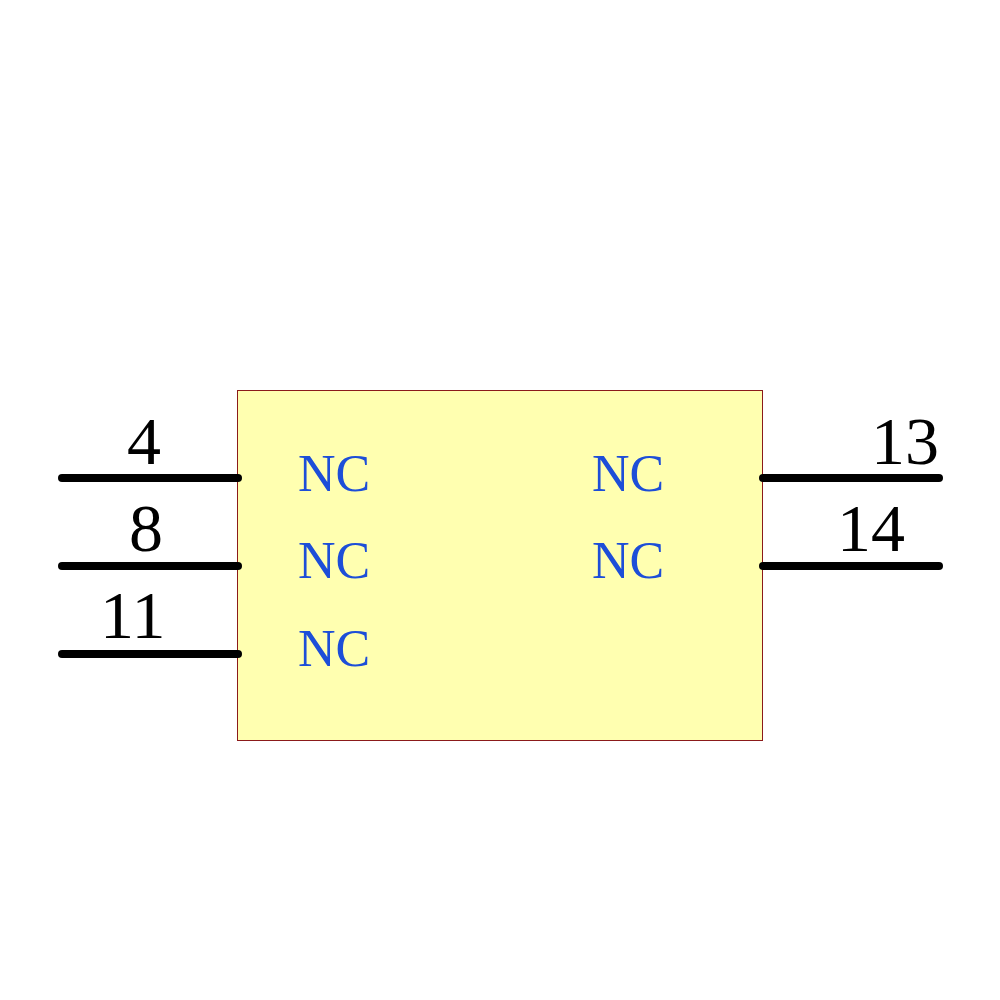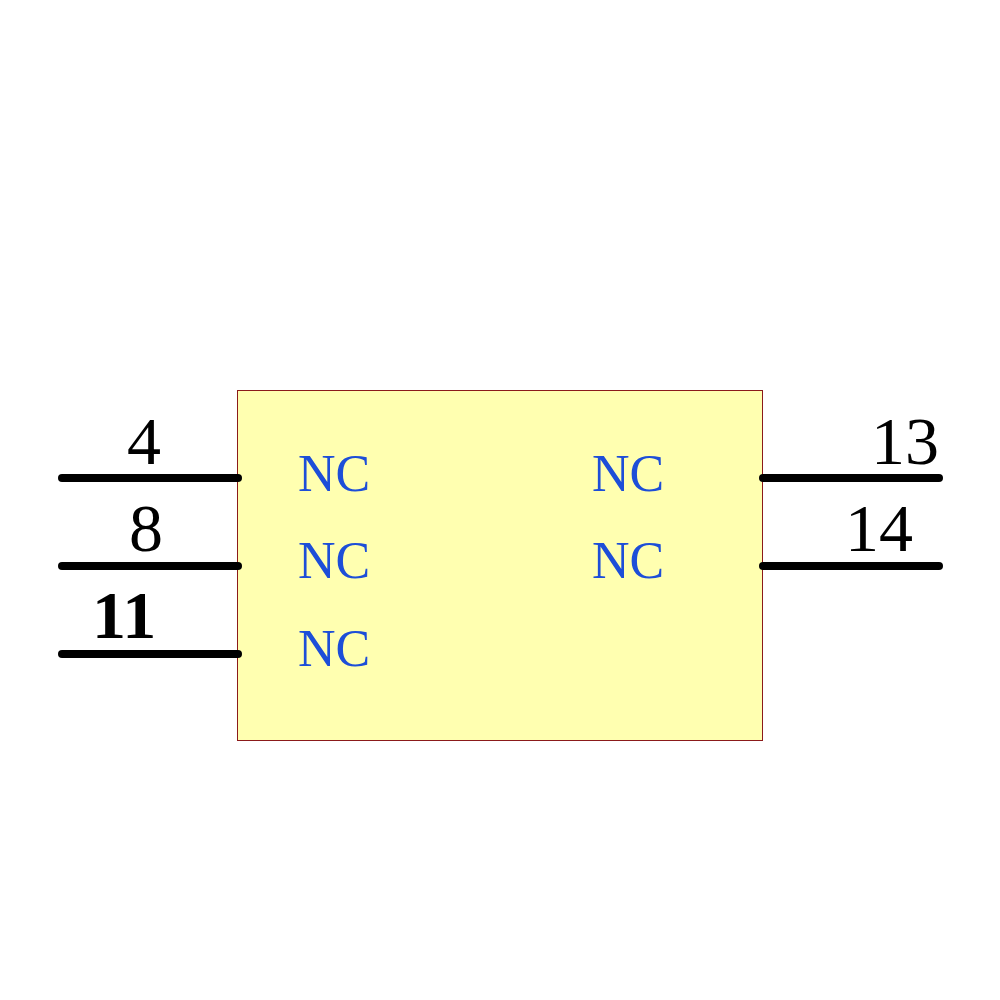--- a/index.html
+++ b/index.html
@@ -19,23 +19,23 @@
 
   <div class="pin-line" style="left:58px; top:474px; width:184px;"></div>
   <div class="pin-num" style="left:127px; top:407px;">4</div>
   <div class="pin-label" style="left:298px; top:448px;">NC</div>
 
   <div class="pin-line" style="left:58px; top:562px; width:184px;"></div>
   <div class="pin-num" style="left:129px; top:494px;">8</div>
   <div class="pin-label" style="left:298px; top:535px;">NC</div>
 
   <div class="pin-line" style="left:58px; top:650px; width:184px;"></div>
-  <div class="pin-num" style="left:92px; top:581px;font-weight:bold;">11</div>
+  <div class="pin-num" style="left:100px; top:581px;">11</div>
   <div class="pin-label" style="left:298px; top:623px;">NC</div>
 
   <div class="pin-line" style="left:759px; top:474px; width:184px;"></div>
   <div class="pin-num" style="left:871px; top:407px;">13</div>
   <div class="pin-label" style="left:592px; top:448px;">NC</div>
 
   <div class="pin-line" style="left:759px; top:562px; width:184px;"></div>
-  <div class="pin-num" style="left:837px; top:494px;margin-left:8px;">14</div>
+  <div class="pin-num" style="left:837px; top:494px;">14</div>
   <div class="pin-label" style="left:592px; top:535px;">NC</div>
 </div>
 
 </body></html>

